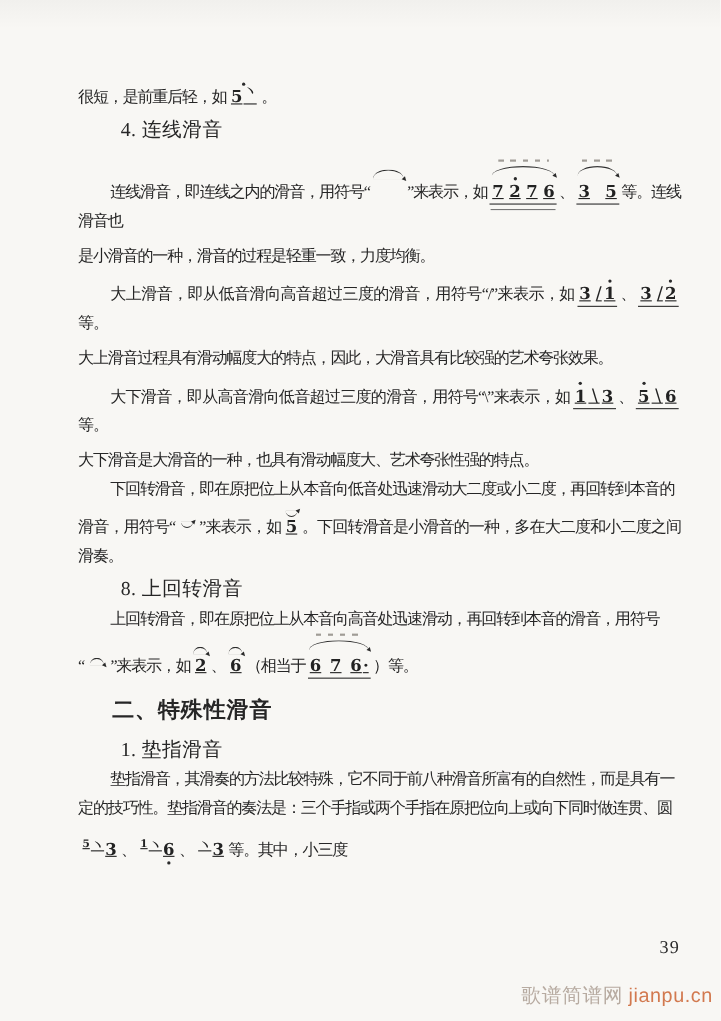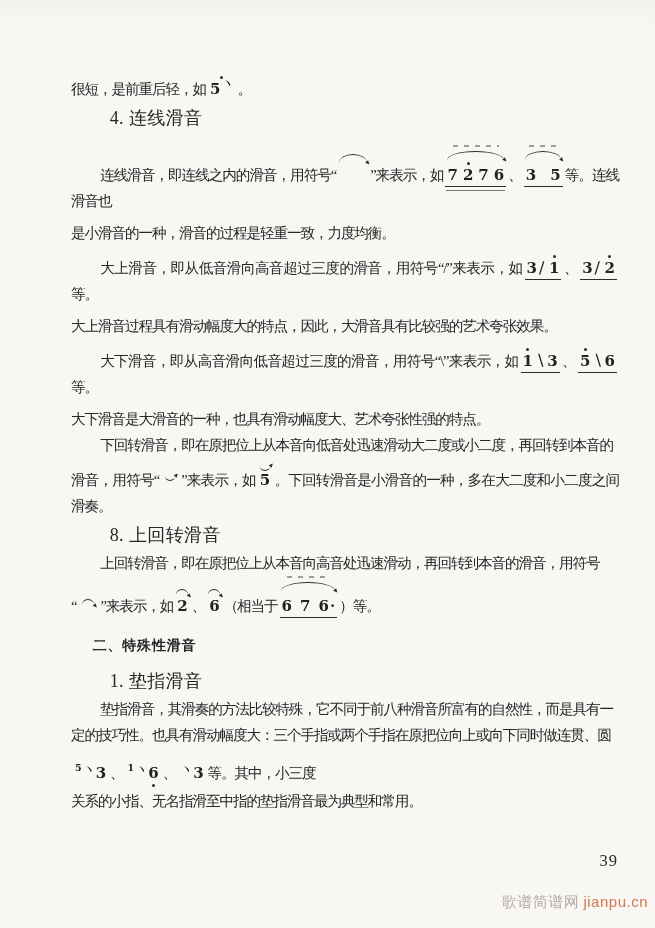--- a/index.html
+++ b/index.html
@@ -28,23 +28,23 @@
   }
   p.ind{text-indent:2em;}
   p.sub{
     padding-left:2.15em;
     letter-spacing:.4px;
     font-size:18px;
     margin:3px 0 2px;
     text-align:left;
   }
   p.h2{
-    font-family:Liberation Mono, monospace;
+    font-family:Liberation Serif, serif;
     font-weight:bold;
-    font-size:14px;
+    font-size:20px;
     letter-spacing:.8px;
     padding-left:1.55em;
     margin:14px 0 9px;
     text-align:left;
   }
   .mt2{margin-top:2px}.mt6{margin-top:6px}.mt14{margin-top:14px}
 
   
   .ngrp{
     position:relative;
@@ -59,23 +59,24 @@
     align-items:baseline;
     column-gap:4px;
     padding:0 2px 2px;
   }
   .nrow.u1,.nrow.u2{border-bottom:1.6px solid #2c2c2c;}
   .ul2{position:absolute;left:1px;right:1px;bottom:-3px;border-top:1.5px solid #777;}
   .note{
     position:relative;
     display:inline-block;
     min-width:9px;
-    text-align:left;
+    text-align:right;
     font:700 15px/1.05 "DejaVu Serif","Liberation Serif",serif;
     color:#222;
+    text-decoration:underline;
   }
   .note.sl{font-weight:400;font-size:16px;min-width:8px;font-family:"DejaVu Sans",sans-serif;}
   .note.slc{font-weight:400;font-size:12px;min-width:7px;top:-5px;}
   .note.supn{font-size:9.5px;min-width:6px;top:-7px;}
   .dot{position:absolute;left:50%;width:3px;height:3px;margin-left:-1.5px;background:#2b2b2b;border-radius:50%;}
   .dot.hi{top:-6px}
   .dot.lo{bottom:-5px}
   .da{font-weight:700;margin-left:1px;}
   .hk{font-size:12px;font-weight:400;position:relative;top:-7px;margin-left:1px;}
   .dash{
@@ -98,21 +99,21 @@
   .ahu{right:-3px;top:-2px;transform:rotate(-48deg);}
   i,b{font-style:normal;font-weight:inherit;}
 
   
   .pagenum{
     position:absolute;top:851px;right:37px;
     font-size:16.5px;letter-spacing:1px;color:#2a2a2a;
   }
   .watermark{
     position:absolute;top:893px;right:7px;
-    font-size:15px;letter-spacing:.5px;white-space:nowrap;
+    font-size:18px;letter-spacing:.5px;white-space:nowrap;
   }
   .wm-name{color:#b7aba1;}
   .wm-url{color:#d2794f;font-family:"Liberation Sans","DejaVu Sans",sans-serif;}
 </style>
 </head>
 <body>
 
 <div class="page">
   <div class="content" id="doc-content">
       <p><span>很短，是前重后轻，如</span><span class="ngrp" style="padding-top: 6px;"><span class="nrow">
@@ -188,34 +189,33 @@
           </span></span><span>（相当于</span><span class="ngrp" style="padding-top: 17px;"><span class="nrow u1" style="column-gap: 8px;">
             <span class="note">6</span>
             <span class="note">7</span>
             <span class="note">6<b class="da">·</b></span>
           </span><i class="dash"></i><i class="arc" style="left: 2%; width: 94%; top: 6px;">
             <i class="ah ahd"></i>
           </i></span><span>）等。</span></p>
       <p class="h2"><span>二、特殊性滑音</span></p>
       <p class="sub"><span>1. 垫指滑音</span></p>
       <p class="ind mt2"><span>垫指滑音，其滑奏的方法比较特殊，它不同于前八种滑音所富有的自然性，而是具有一</span></p>
-      <p><span>定的技巧性。也具有滑动幅度大：三个手指或两个手指在原把位向上或向下同时做连贯、圆</span></p>
+      <p><span>定的技巧性。垫指滑音的奏法是：三个手指或两个手指在原把位向上或向下同时做连贯、圆</span></p>
       <p class="mt2"><span class="ngrp" style="padding-top: 10px;"><span class="nrow" style="column-gap: 1px;">
             <span class="note supn">5</span>
             <span class="note slc">ヽ</span>
             <span class="note">3</span>
           </span></span><span>、</span><span class="ngrp" style="padding-top: 10px;"><span class="nrow" style="column-gap: 1px;">
             <span class="note supn">1</span>
             <span class="note slc">ヽ</span>
             <span class="note">6<i class="dot lo"></i></span>
           </span></span><span>、</span><span class="ngrp" style="padding-top: 6px;"><span class="nrow" style="column-gap: 1px;">
             <span class="note slc">ヽ</span>
             <span class="note">3</span>
           </span></span><span>等。其中，小三度</span></p>
-      <p class="mt2"><span>关系的小指、无名指滑至中指的垫指滑音最为典型和常用。</span></p>
     </div>
 
   <div class="pagenum">39</div>
 
   <div class="watermark">
     <span class="wm-name">歌谱简谱网</span>
     <span> </span>
     <span class="wm-url">jianpu.cn</span>
   </div>
 </div>

